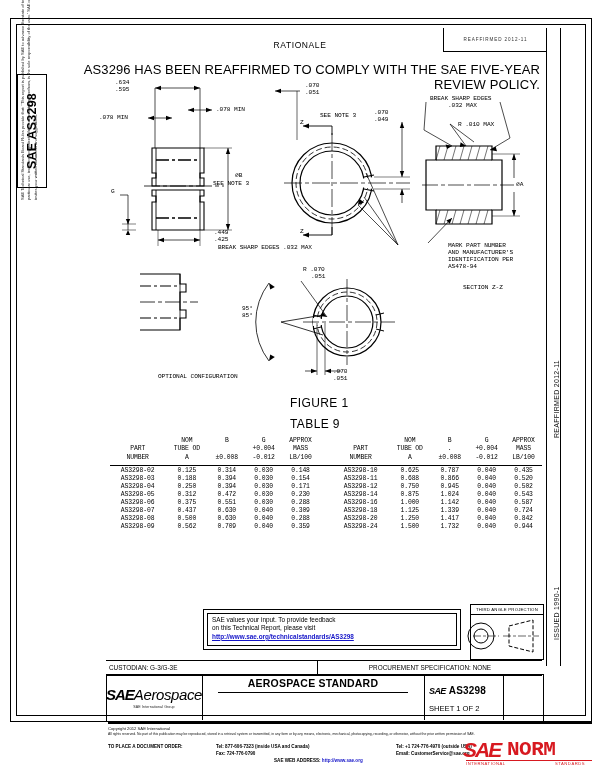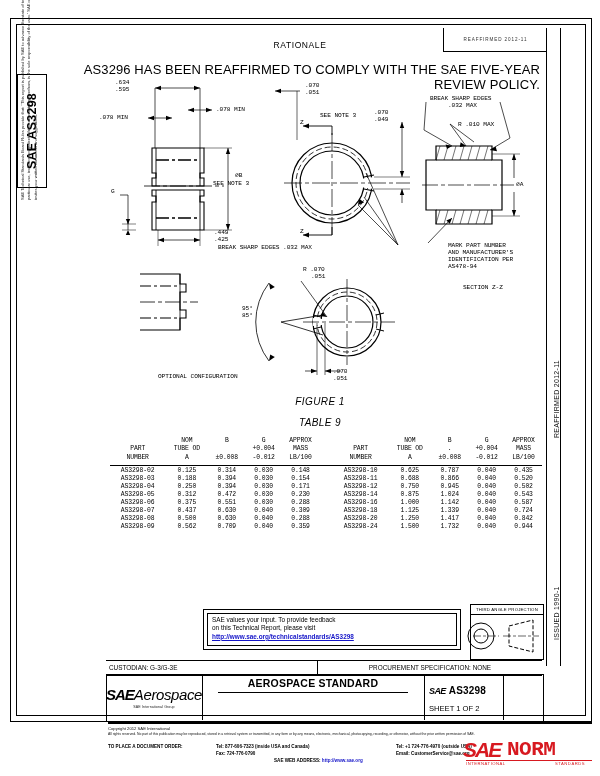--- a/index.html
+++ b/index.html
@@ -45,21 +45,21 @@
          display:flex;align-items:center;justify-content:center;}
   .stamp span{font-size:4.6px;letter-spacing:.9px;color:#333;}
 
   
   .dwg{position:absolute;font-family:"Liberation Mono","DejaVu Sans Mono",monospace;}
   .lbl{position:absolute;font-family:"Liberation Mono","DejaVu Sans Mono",monospace;
        font-size:6.2px;line-height:6.6px;white-space:pre;letter-spacing:-.1px;color:#000;}
   svg{overflow:visible;}
 
   
-  .figcap{position:absolute;text-align:center;font-size:10px;letter-spacing:.4px;font-style:italic;}
+  .figcap{position:absolute;text-align:left;font-size:12px;letter-spacing:.4px;}
 
   
   .table-wrap{position:absolute;left:110px;top:437px;width:432px;}
   table.spec{border-collapse:collapse;width:100%;
              font-family:"Liberation Mono","DejaVu Sans Mono",monospace;font-size:6.4px;}
   table.spec th{font-weight:normal;padding:0 0 1px 0;text-align:center;
                 vertical-align:bottom;line-height:7.4px;letter-spacing:-.1px;}
   table.spec td{padding:.55px 0;text-align:center;letter-spacing:-.1px;}
   table.spec tr.hdr-rule th{border-bottom:1px solid #000;height:3px;padding:0;}
   td.pn,th.pn{text-align:left;padding-left:2px;}

